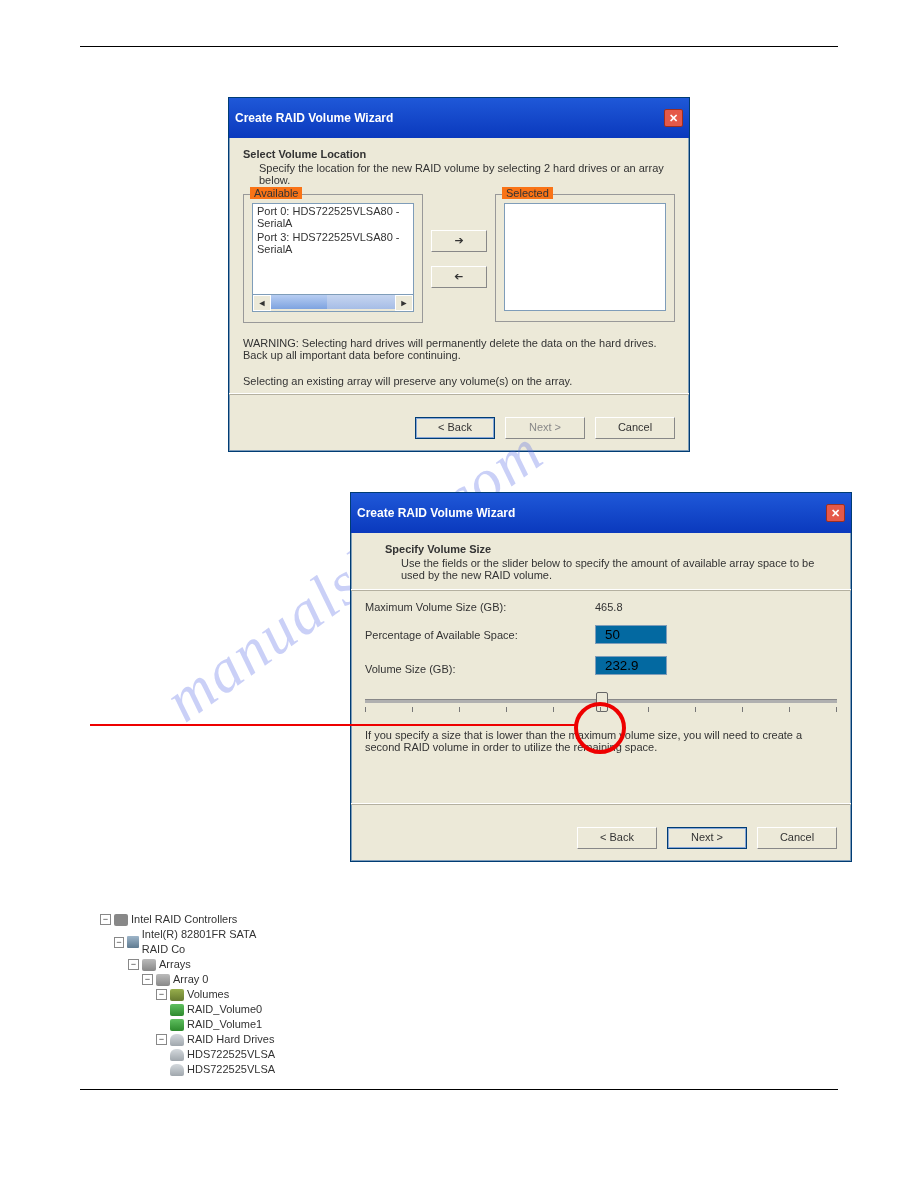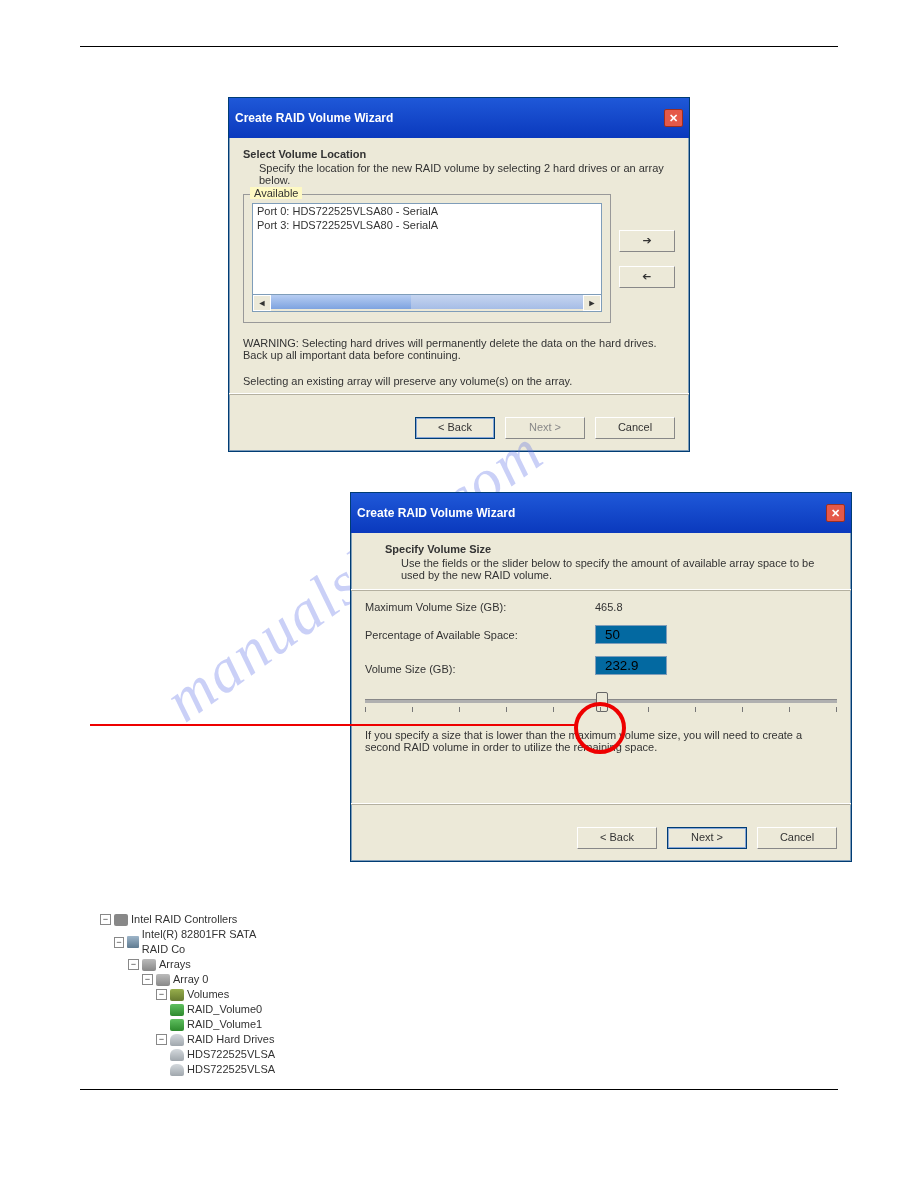--- a/index.html
+++ b/index.html
@@ -6,21 +6,21 @@
   .page{padding:46px 80px 40px 80px}
   .hr{border-top:1px solid #000;margin-bottom:50px}
   .hr2{border-top:1px solid #000;margin-top:12px}
   .dialog{background:#ece9d8;border:1px solid #003c74;box-shadow:0 0 0 1px #7f9db9 inset}
   .titlebar{background:linear-gradient(#1f58d8,#0a39bd);color:#fff;font-weight:bold;padding:11px 6px;display:flex;justify-content:space-between;align-items:center;font-size:12px}
   .closebtn{background:#e55949;border:1px solid #9a2e21;color:#fff;width:17px;height:16px;display:flex;align-items:center;justify-content:center;font-weight:bold;font-size:11px;border-radius:2px}
   .body{padding:10px 14px 12px 14px}
   .grp-title{font-weight:bold;margin-bottom:2px}
   .grp-sub{margin-left:16px;margin-bottom:8px}
   .frame{border:1px solid #999;padding:8px 8px 10px 8px;background:#ece9d8;position:relative}
-  .flegend{position:absolute;top:-8px;left:6px;background:#fef9c3;padding:0 4px;color:#333}
+  .flegend{position:absolute;top:-8px;left:6px;background:#f97316;padding:0 4px;color:#333}
   .listbox{background:#fff;border:1px solid #7f9db9;height:90px;overflow:hidden}
   .listitem{padding:1px 4px}
   .scrollbar{display:flex;background:#ece9d8;border:1px solid #7f9db9;border-top:none}
   .sb-btn{width:16px;height:14px;background:#ece9d8;border:1px solid #fff;display:flex;align-items:center;justify-content:center;font-size:9px}
   .sb-track{flex:1;background:linear-gradient(#c6d5f0,#a6bde6);height:14px;margin:0 0}
   .sb-thumb-wrap{display:flex;width:100%}
   .sb-thumb{height:14px;background:linear-gradient(#b7cdf2,#7ea3e0);width:45%}
   .move-col{display:flex;flex-direction:column;gap:14px;align-items:center;justify-content:center}
   .btn{background:#ece9d8;border:1px solid #888;border-top-color:#fff;border-left-color:#fff;padding:1px 8px;min-width:62px;text-align:center;height:18px;line-height:16px}
   .btn.small{min-width:38px}
@@ -91,20 +91,26 @@
               <div class="sb-btn">►</div>
             </div>
           </div>
         </div>
 
         <div class="move-col" style="width:56px">
           <div class="btn small"><span>➔</span></div>
           <div class="btn small"><span style="display:inline-block;transform:scaleX(-1)">➔</span></div>
         </div>
 
+        <div style="flex:1;position:relative">
+          <div class="frame">
+            <span class="flegend">Selected</span>
+            <div class="listbox" style="height:106px"></div>
+          </div>
+        </div>
       </div>
 
       <div style="margin-top:14px">WARNING: Selecting hard drives will permanently delete the data on the hard drives. Back up all important data before continuing.</div>
       <div style="margin-top:14px;margin-bottom:4px">Selecting an existing array will preserve any volume(s) on the array.</div>
       <div class="sep"></div>
     </div>
     <div class="dlg-footer">
       <div class="btn def">&lt; Back</div>
       <div class="btn" disabled="">Next &gt;</div>
       <div class="btn">Cancel</div>

